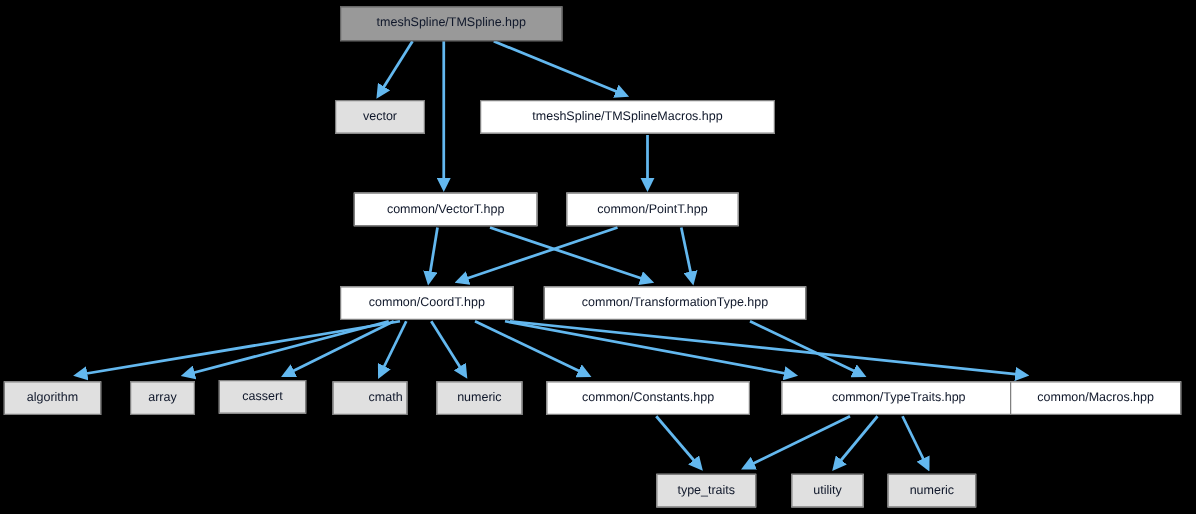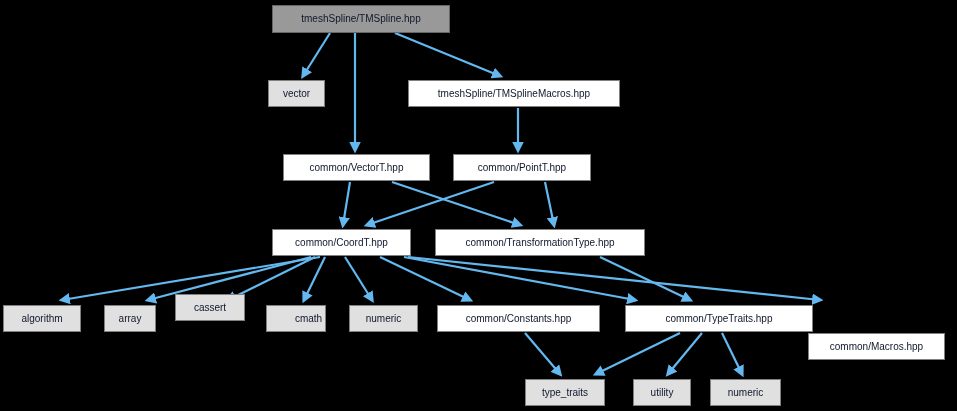--- a/index.html
+++ b/index.html
@@ -80,60 +80,60 @@
         <path d="M 525 333 L 560 374" stroke="#63b8ef" stroke-width="2.2" fill="none" marker-end="url(#arrowhead)"></path>
         <path d="M 680 333 L 596 374" stroke="#63b8ef" stroke-width="2.2" fill="none" marker-end="url(#arrowhead)"></path>
         <path d="M 702 333 L 668 374" stroke="#63b8ef" stroke-width="2.2" fill="none" marker-end="url(#arrowhead)"></path>
         <path d="M 722 333 L 742 374" stroke="#63b8ef" stroke-width="2.2" fill="none" marker-end="url(#arrowhead)"></path>
       </g>
   </svg>
   <div id="nodes">
       <div class="node root" style="left: 272px; top: 5px; width: 178px; height: 28px;">
         <span class="node-label">tmeshSpline/TMSpline.hpp</span>
       </div>
-      <div class="node sys" style="left: 268px; top: 80px; width: 57px; height: 27px;">
+      <div class="node sys" style="left: 268px; top: 80px; width: 72px; height: 27px;">
         <span class="node-label">vector</span>
       </div>
-      <div class="node" style="left: 408px; top: 80px; width: 212px; height: 27px;">
+      <div class="node" style="left: 384px; top: 80px; width: 236px; height: 27px;">
         <span class="node-label">tmeshSpline/TMSplineMacros.hpp</span>
       </div>
       <div class="node" style="left: 283px; top: 154px; width: 147px; height: 27px;">
         <span class="node-label">common/VectorT.hpp</span>
       </div>
       <div class="node" style="left: 453px; top: 154px; width: 138px; height: 27px;">
         <span class="node-label">common/PointT.hpp</span>
       </div>
       <div class="node" style="left: 272px; top: 229px; width: 139px; height: 27px;">
         <span class="node-label">common/CoordT.hpp</span>
       </div>
       <div class="node" style="left: 435px; top: 229px; width: 210px; height: 27px;">
         <span class="node-label">common/TransformationType.hpp</span>
       </div>
       <div class="node sys" style="left: 3px; top: 305px; width: 78px; height: 27px;">
         <span class="node-label">algorithm</span>
       </div>
       <div class="node sys" style="left: 104px; top: 305px; width: 52px; height: 27px;">
         <span class="node-label">array</span>
       </div>
-      <div class="node sys" style="left: 175px; top: 294px; width: 70px; height: 27px;">
+      <div class="node sys" style="left: 175px; top: 304px; width: 70px; height: 27px;">
         <span class="node-label">cassert</span>
       </div>
       <div class="node sys" style="left: 266px; top: 305px; width: 60px; height: 27px; padding-left: 25px;">
         <span class="node-label">cmath</span>
       </div>
       <div class="node sys" style="left: 349px; top: 305px; width: 69px; height: 27px;">
         <span class="node-label">numeric</span>
       </div>
       <div class="node" style="left: 437px; top: 305px; width: 163px; height: 27px;">
         <span class="node-label">common/Constants.hpp</span>
       </div>
       <div class="node" style="left: 625px; top: 305px; width: 188px; height: 27px;">
         <span class="node-label">common/TypeTraits.hpp</span>
       </div>
-      <div class="node" style="left: 808px; top: 305px; width: 137px; height: 27px; margin-top: 28px;">
+      <div class="node" style="left: 808px; top: 305px; width: 137px; height: 27px;">
         <span class="node-label">common/Macros.hpp</span>
       </div>
       <div class="node sys" style="left: 525px; top: 379px; width: 80px; height: 27px;">
         <span class="node-label">type_traits</span>
       </div>
       <div class="node sys" style="left: 633px; top: 379px; width: 58px; height: 27px;">
         <span class="node-label">utility</span>
       </div>
       <div class="node sys" style="left: 710px; top: 379px; width: 71px; height: 27px;">
         <span class="node-label">numeric</span>

